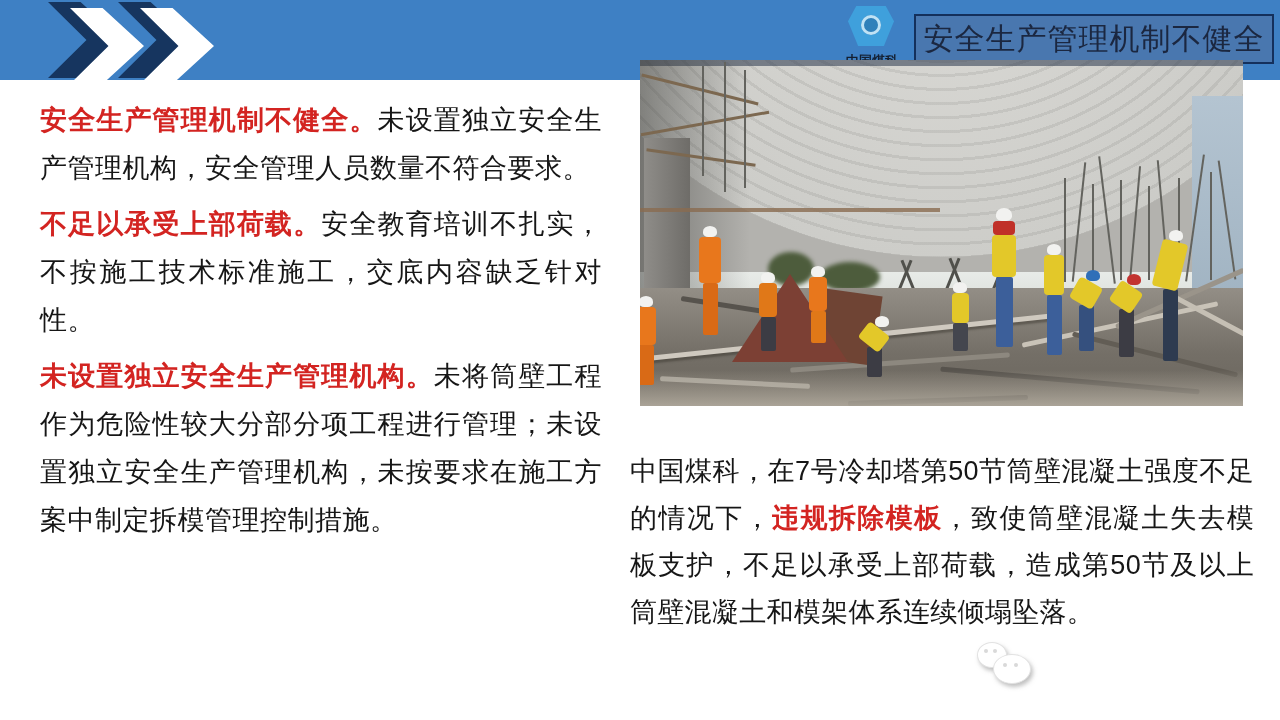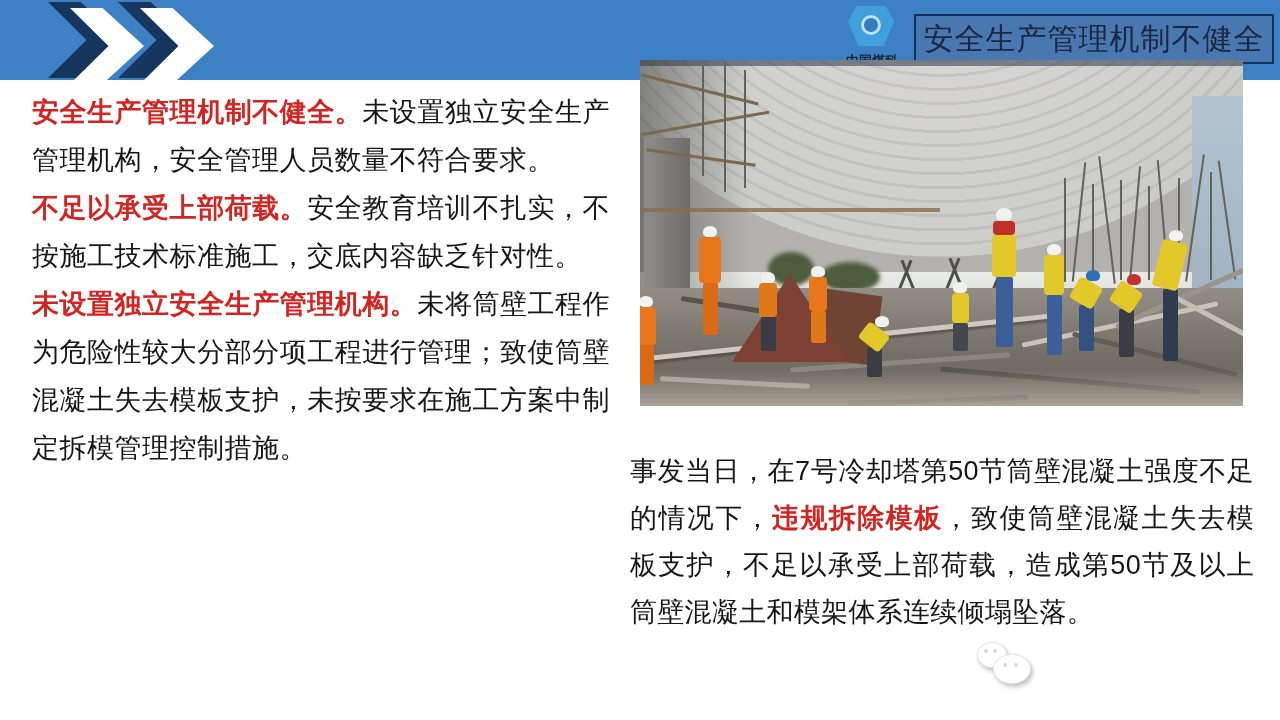--- a/index.html
+++ b/index.html
@@ -17,21 +17,21 @@
     clip-path:polygon(18% 0,82% 0,100% 38%,78% 100%,22% 100%,0 38%);}
   .logo-emblem:after{content:"";position:absolute;left:13px;top:9px;width:20px;height:20px;border-radius:50%;
     background:#2f80ba;box-shadow:inset 0 0 0 3px #bfe2f5;}
   .logo-caption{position:absolute;left:840px;top:52px;width:64px;text-align:center;font-size:13px;font-weight:bold;color:#141f31;}
   .company-box{position:absolute;left:914px;top:14px;width:356px;height:46px;border:2px solid #14305c;
     background:rgba(74,118,172,0.92);display:flex;align-items:center;justify-content:center;}
   .company-box span{font-size:30px;color:#1b2740;letter-spacing:1px;}
   
   .findings{position:absolute;left:32px;top:88px;width:578px;font-size:27px;line-height:48px;
     color:#161616;text-align:justify;letter-spacing:.5px;}
-  .findings p{margin:0;}
+  .findings p{margin:8px;}
   .lead{color:#d32421;font-weight:bold;}
   
   .photo{position:absolute;left:640px;top:60px;width:603px;height:346px;overflow:hidden;background:#b3b2ae;}
   .photo *{position:absolute;}
   .tower{left:-22%;top:-195%;width:144%;height:252%;border-radius:50%;
     background:
       repeating-radial-gradient(ellipse 100% 100% at 50% 50%, rgba(70,70,66,.10) 0 3px, rgba(0,0,0,0) 3px 14px),
       radial-gradient(ellipse at 50% 58%, #dddcd8 0%, #ccccc8 55%, #b6b5b1 85%, #a3a29e 100%);}
   .sky-band{left:0;top:212px;width:603px;height:42px;background:linear-gradient(#e8ebe8,#d7dcd6);}
   .tree{border-radius:50%;filter:blur(2px);background:#4d5c3c;}
@@ -82,21 +82,21 @@
 </div>
 <div class="logo-emblem"></div>
 <div class="logo-caption">中国煤科</div>
 <div class="company-box">
   <span>安全生产管理机制不健全</span>
 </div>
 
 <div class="findings">
   <p><span class="lead">安全生产管理机制不健全。</span><span>未设置独立安全生产管理机构，安全管理人员数量不符合要求。</span></p>
   <p><span class="lead">不足以承受上部荷载。</span><span>安全教育培训不扎实，不按施工技术标准施工，交底内容缺乏针对性。</span></p>
-  <p><span class="lead">未设置独立安全生产管理机构。</span><span>未将筒壁工程作为危险性较大分部分项工程进行管理；致使筒壁混凝土失去模板支护，未按要求在施工方案中制定拆模管理控制措施。</span></p>
+  <p><span class="lead">未设置独立安全生产管理机构。</span><span>未将筒壁工程作为危险性较大分部分项工程进行管理；未设置独立安全生产管理机构，未按要求在施工方案中制定拆模管理控制措施。</span></p>
 </div>
 
 <div class="photo">
   <div class="tower"></div>
   <div class="sky-band"></div>
   <div class="tree" style="left:128px;top:192px;width:46px;height:34px;"></div>
   <div class="tree" style="left:180px;top:202px;width:60px;height:30px;"></div>
   <div class="sky-right"></div>
   <div class="top-strip"></div>
   <div class="shade-left"></div>
@@ -198,21 +198,21 @@
       <i class="lg" style="background:#3c3c44;height:48px;"></i>
     </div>
   <div class="wk" style="left:516px;top:170px;">
       <i class="hm" style="margin-left:12px;"></i>
       <i class="bd" style="height:48px;width:26px;transform:rotate(14deg);"></i>
       <i class="lg" style="background:#2e3b50;height:72px;"></i>
     </div>
 </div>
 
 <div class="caption">
-  <span>事发当日，在7号冷却塔第50节筒壁混凝土强度不足的情况下，</span><span class="hl">违规拆除模板</span><span>，致使筒壁混凝土失去模板支护，不足以承受上部荷载，造成第50节及以上筒壁混凝土和模架体系连续倾塌坠落。</span>
+  <span>中国煤科，在7号冷却塔第50节筒壁混凝土强度不足的情况下，</span><span class="hl">违规拆除模板</span><span>，致使筒壁混凝土失去模板支护，不足以承受上部荷载，造成第50节及以上筒壁混凝土和模架体系连续倾塌坠落。</span>
 </div>
 
 <div class="watermark">
   <div class="wm-icon">
     <span class="b1"></span>
       <span class="b2"></span>
     <span class="eye" style="left:9px;top:9px;"></span>
       <span class="eye" style="left:18px;top:9px;"></span>
     <span class="eye" style="left:28px;top:23px;"></span>
       <span class="eye" style="left:39px;top:23px;"></span>

